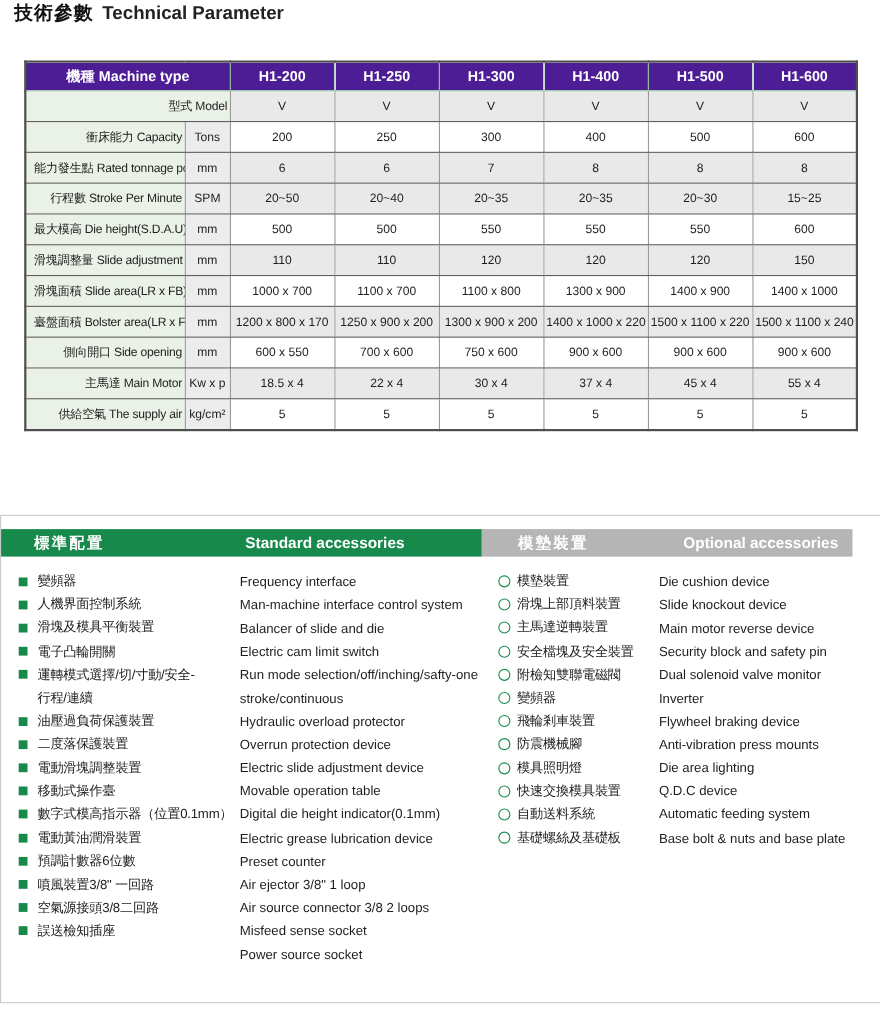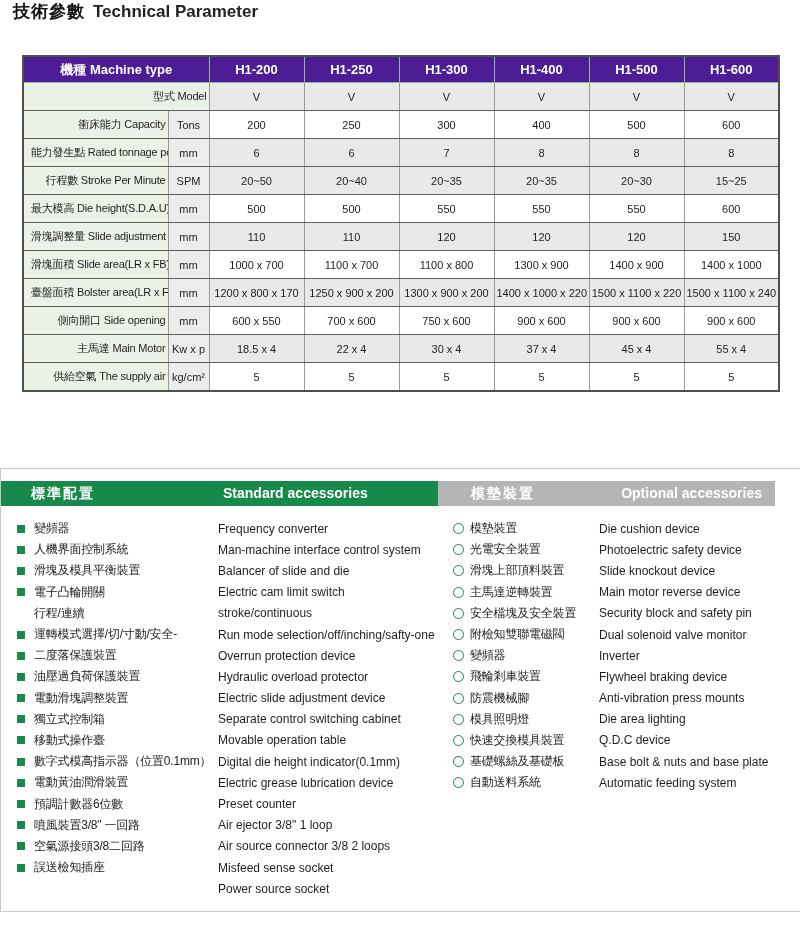--- a/index.html
+++ b/index.html
@@ -203,21 +203,21 @@
   <div class="hdr-bar hdr-gray">
     <span class="h-zh">模墊裝置</span>
     <span class="h-en">Optional accessories</span>
   </div>
   <div class="acc-list" id="std-list">
       <div class="line">
         <span class="bcell">
           <span class="sq"></span>
         </span>
         <span class="zh">變頻器</span>
-        <span class="en">Frequency converter</span>
+        <span class="en">Frequency interface</span>
       </div>
       <div class="line">
         <span class="bcell">
           <span class="sq"></span>
         </span>
         <span class="zh">人機界面控制系統</span>
         <span class="en">Man-machine interface control system</span>
       </div>
       <div class="line">
         <span class="bcell">
@@ -225,60 +225,53 @@
         </span>
         <span class="zh">滑塊及模具平衡裝置</span>
         <span class="en">Balancer of slide and die</span>
       </div>
       <div class="line">
         <span class="bcell">
           <span class="sq"></span>
         </span>
         <span class="zh">電子凸輪開關</span>
         <span class="en">Electric cam limit switch</span>
+      </div>
+      <div class="line">
+        <span class="bcell">
+          <span class="sq"></span>
+        </span>
+        <span class="zh">運轉模式選擇/切/寸動/安全-</span>
+        <span class="en">Run mode selection/off/inching/safty-one</span>
       </div>
       <div class="line">
         <span class="bcell"></span>
         <span class="zh">行程/連續</span>
         <span class="en">stroke/continuous</span>
       </div>
       <div class="line">
         <span class="bcell">
           <span class="sq"></span>
         </span>
-        <span class="zh">運轉模式選擇/切/寸動/安全-</span>
-        <span class="en">Run mode selection/off/inching/safty-one</span>
+        <span class="zh">油壓過負荷保護裝置</span>
+        <span class="en">Hydraulic overload protector</span>
       </div>
       <div class="line">
         <span class="bcell">
           <span class="sq"></span>
         </span>
         <span class="zh">二度落保護裝置</span>
         <span class="en">Overrun protection device</span>
       </div>
       <div class="line">
         <span class="bcell">
           <span class="sq"></span>
         </span>
-        <span class="zh">油壓過負荷保護裝置</span>
-        <span class="en">Hydraulic overload protector</span>
-      </div>
-      <div class="line">
-        <span class="bcell">
-          <span class="sq"></span>
-        </span>
         <span class="zh">電動滑塊調整裝置</span>
         <span class="en">Electric slide adjustment device</span>
-      </div>
-      <div class="line">
-        <span class="bcell">
-          <span class="sq"></span>
-        </span>
-        <span class="zh">獨立式控制箱</span>
-        <span class="en">Separate control switching cabinet</span>
       </div>
       <div class="line">
         <span class="bcell">
           <span class="sq"></span>
         </span>
         <span class="zh">移動式操作臺</span>
         <span class="en">Movable operation table</span>
       </div>
       <div class="line">
         <span class="bcell">
@@ -333,27 +326,20 @@
         <span class="bcell">
           <span class="circ"></span>
         </span>
         <span class="zh">模墊裝置</span>
         <span class="en">Die cushion device</span>
       </div>
       <div class="line">
         <span class="bcell">
           <span class="circ"></span>
         </span>
-        <span class="zh">光電安全裝置</span>
-        <span class="en">Photoelectric safety device</span>
-      </div>
-      <div class="line">
-        <span class="bcell">
-          <span class="circ"></span>
-        </span>
         <span class="zh">滑塊上部頂料裝置</span>
         <span class="en">Slide knockout device</span>
       </div>
       <div class="line">
         <span class="bcell">
           <span class="circ"></span>
         </span>
         <span class="zh">主馬達逆轉裝置</span>
         <span class="en">Main motor reverse device</span>
       </div>
@@ -403,24 +389,24 @@
         <span class="bcell">
           <span class="circ"></span>
         </span>
         <span class="zh">快速交換模具裝置</span>
         <span class="en">Q.D.C device</span>
       </div>
       <div class="line">
         <span class="bcell">
           <span class="circ"></span>
         </span>
+        <span class="zh">自動送料系統</span>
+        <span class="en">Automatic feeding system</span>
+      </div>
+      <div class="line">
+        <span class="bcell">
+          <span class="circ"></span>
+        </span>
         <span class="zh">基礎螺絲及基礎板</span>
         <span class="en">Base bolt &amp; nuts and base plate</span>
-      </div>
-      <div class="line">
-        <span class="bcell">
-          <span class="circ"></span>
-        </span>
-        <span class="zh">自動送料系統</span>
-        <span class="en">Automatic feeding system</span>
       </div>
     </div>
 </div>
 
 </body></html>

